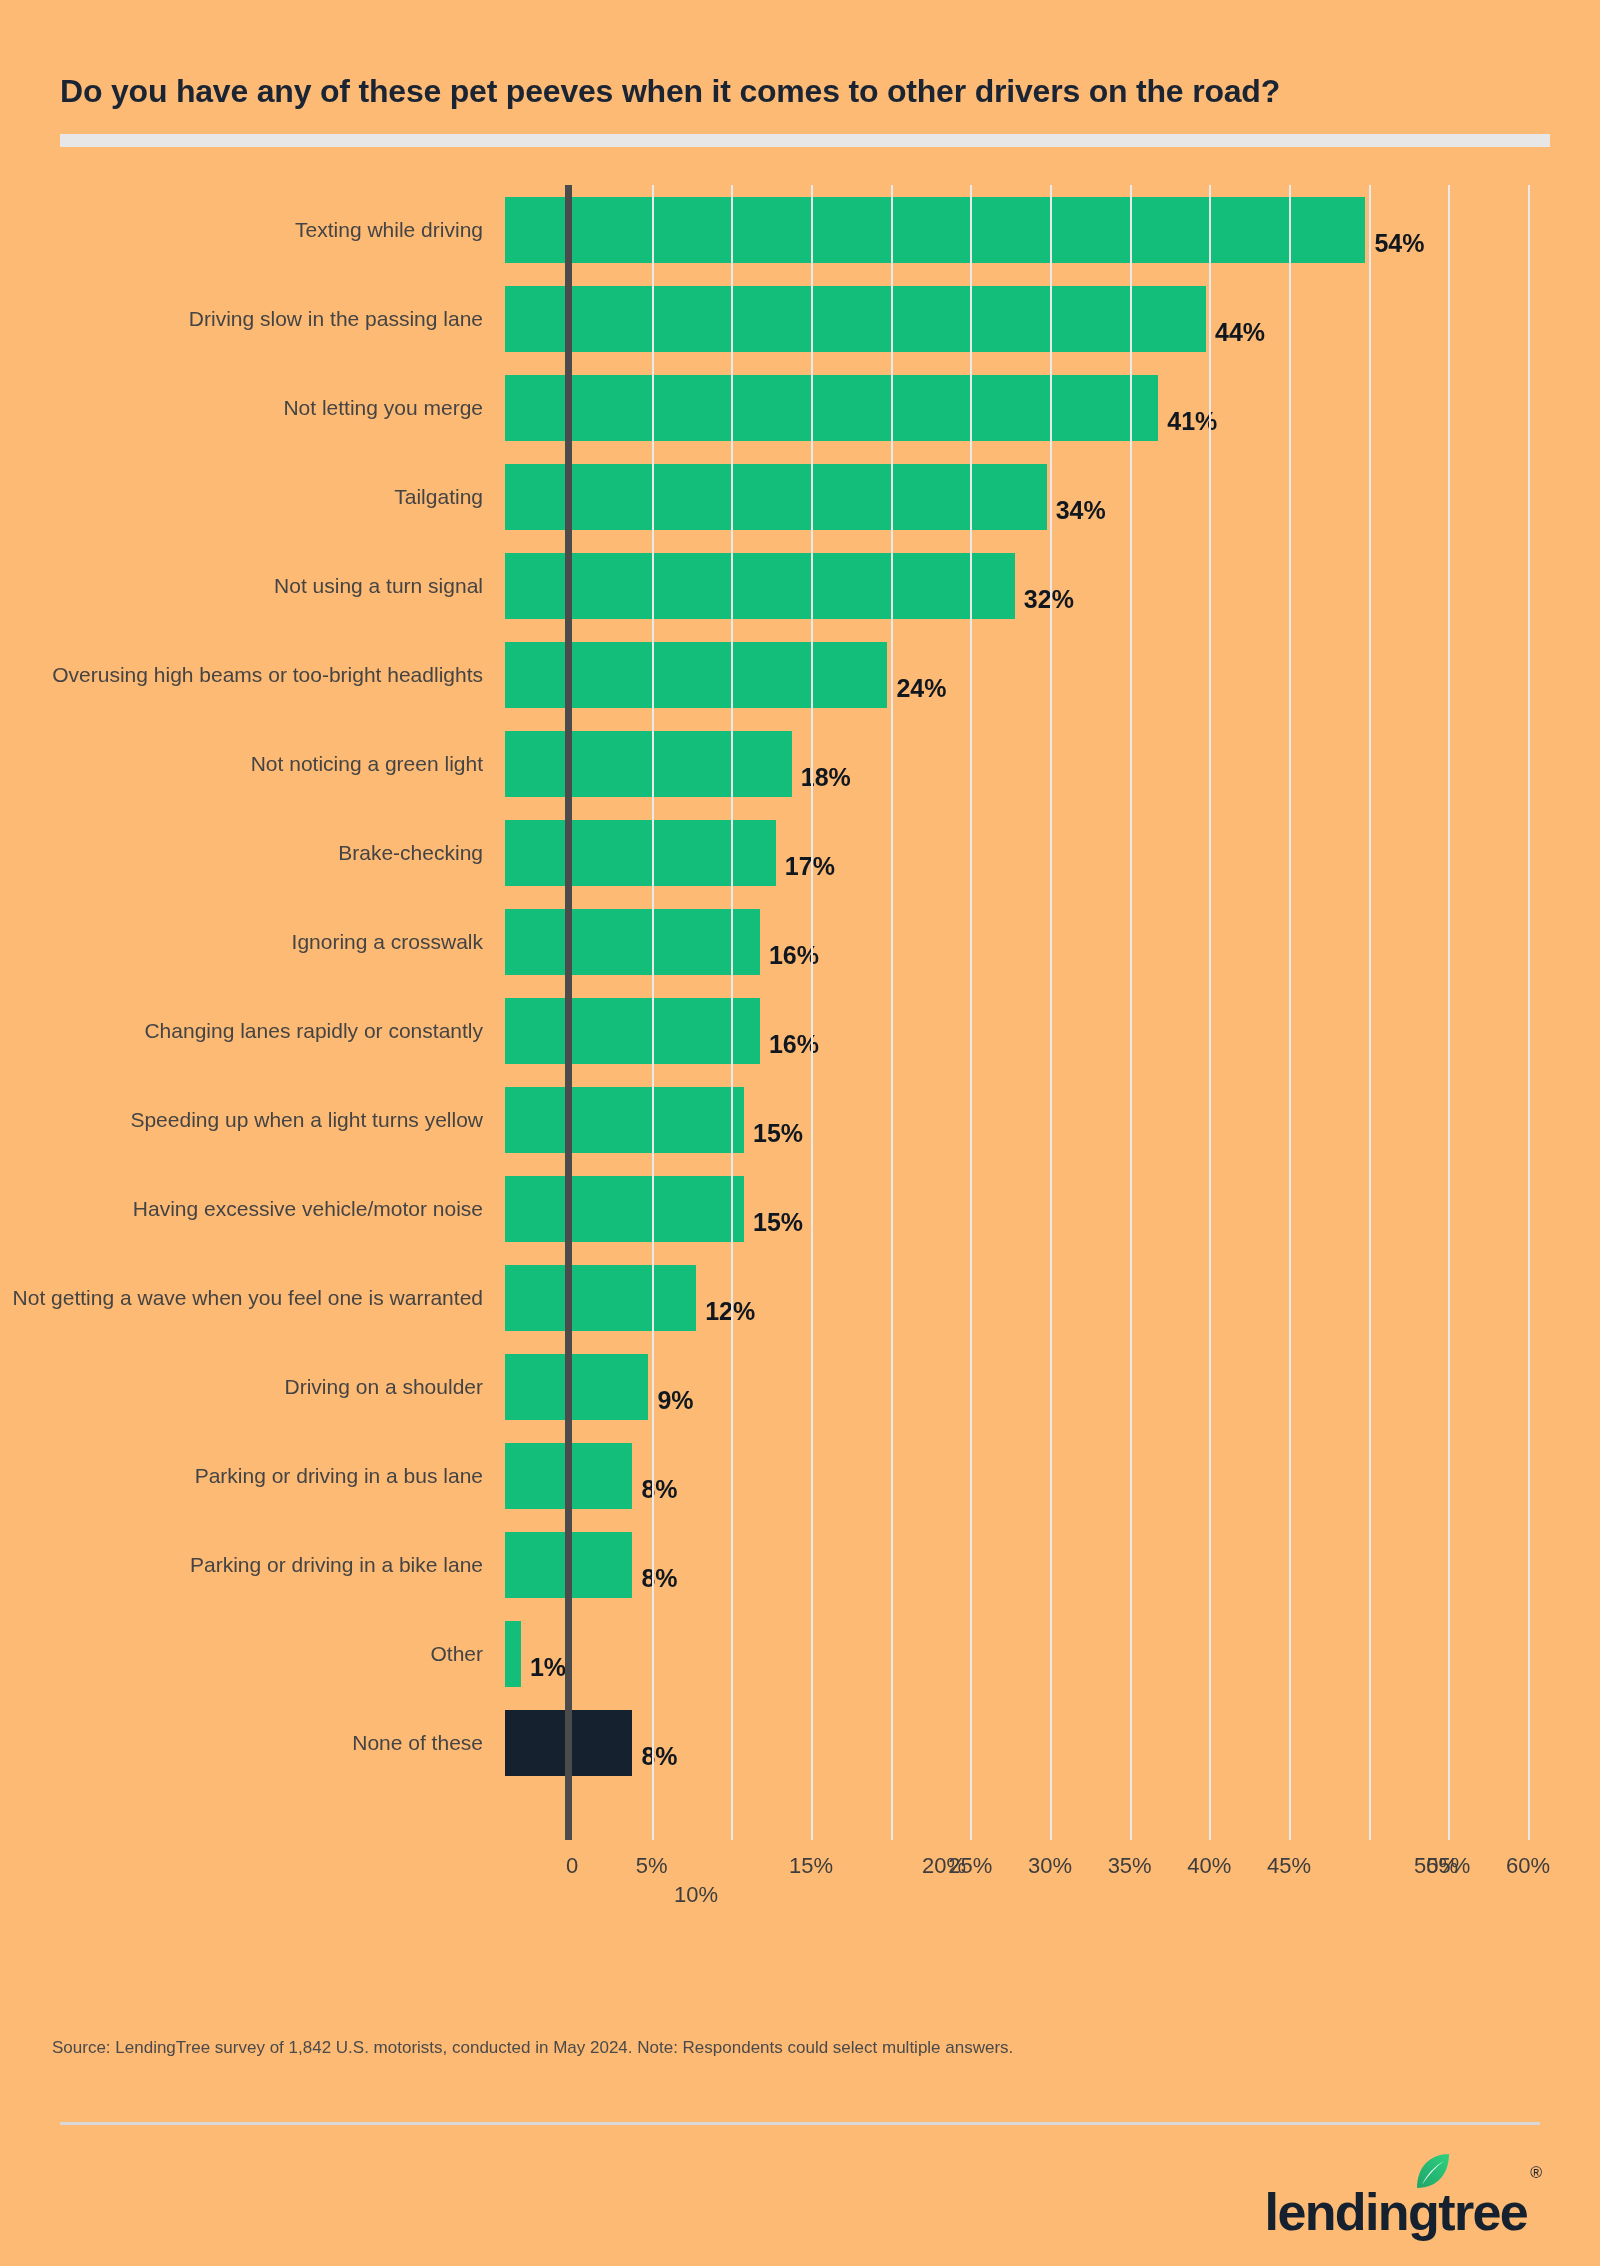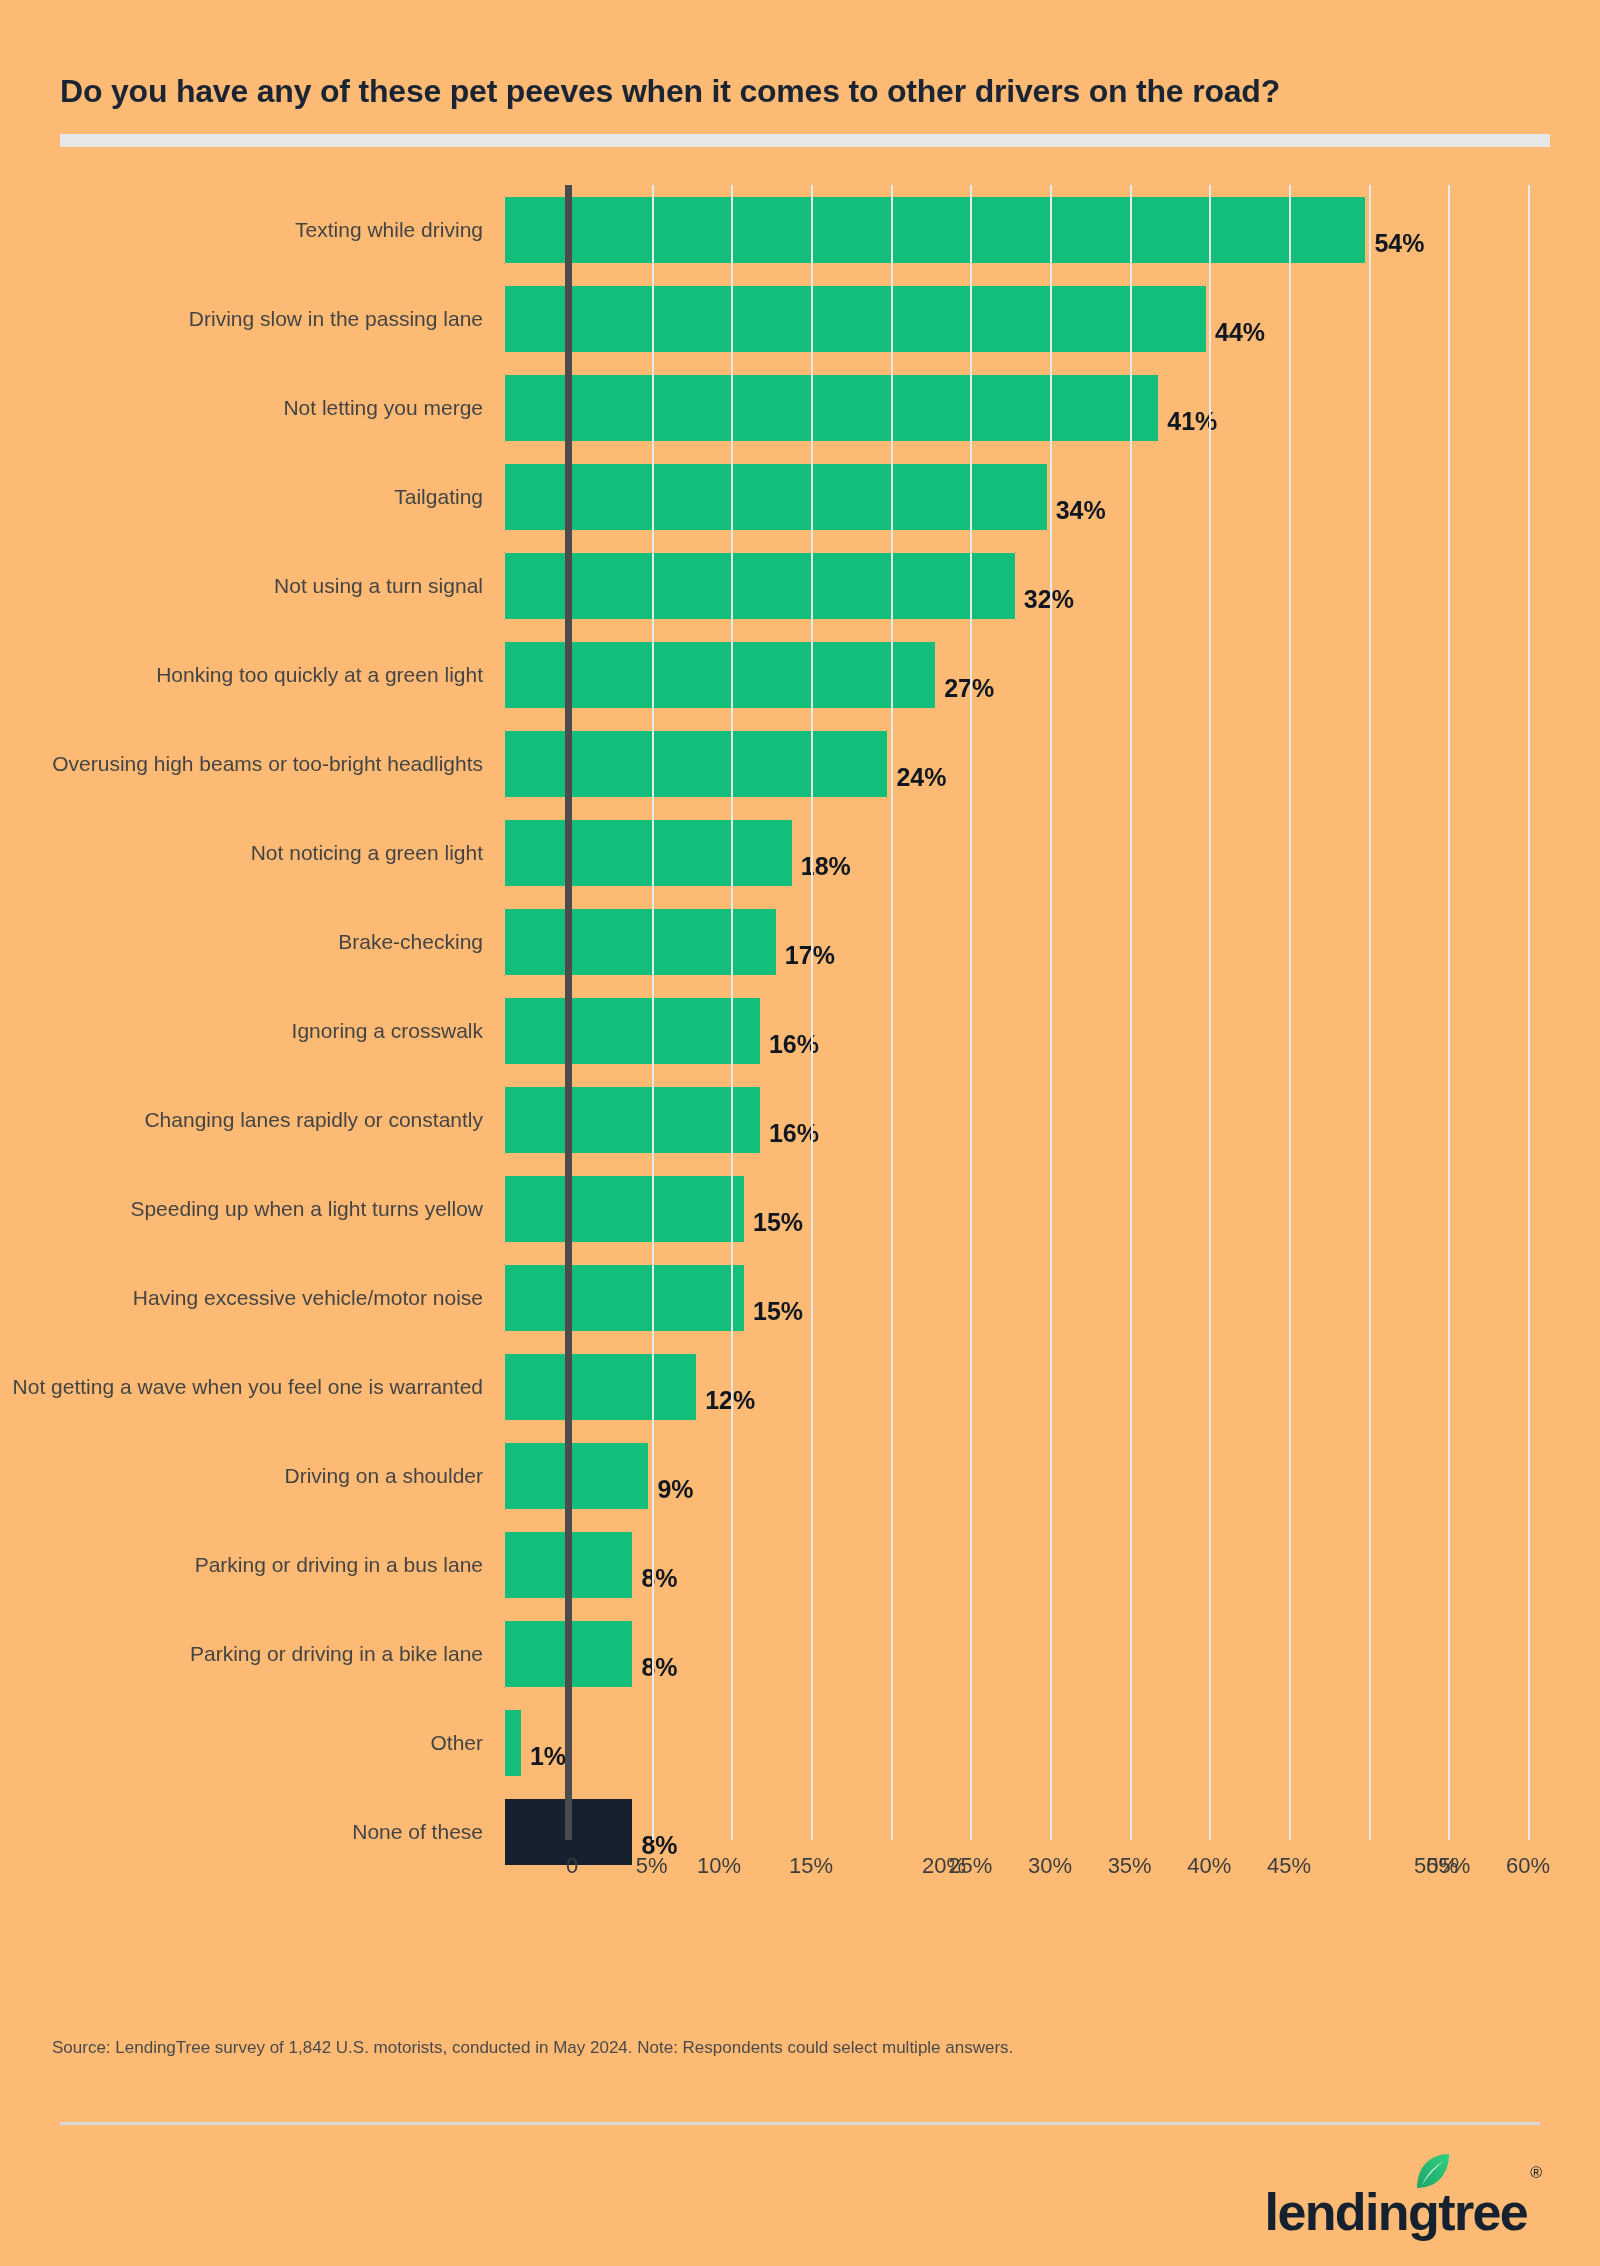--- a/index.html
+++ b/index.html
@@ -248,27 +248,20 @@
           </div>
         </div>
         <div class="row">
           <div class="row-label">Not using a turn signal</div>
           <div class="bar-zone">
             <div class="bar" style="width: 509.867px;"></div>
             <div class="bar-value">32%</div>
           </div>
         </div>
         <div class="row">
-          <div class="row-label">Honking too quickly at a green light</div>
-          <div class="bar-zone">
-            <div class="bar" style="width: 430.2px;"></div>
-            <div class="bar-value">27%</div>
-          </div>
-        </div>
-        <div class="row">
           <div class="row-label">Overusing high beams or too-bright headlights</div>
           <div class="bar-zone">
             <div class="bar" style="width: 382.4px;"></div>
             <div class="bar-value">24%</div>
           </div>
         </div>
         <div class="row">
           <div class="row-label">Not noticing a green light</div>
           <div class="bar-zone">
             <div class="bar" style="width: 286.8px;"></div>
@@ -349,21 +342,21 @@
           <div class="row-label">None of these</div>
           <div class="bar-zone">
             <div class="bar dark" style="width: 127.467px;"></div>
             <div class="bar-value">8%</div>
           </div>
         </div>
       </div>
     <div class="xaxis" id="xaxis">
         <div class="xtick" style="left: 572px;">0</div>
         <div class="xtick" style="left: 651.667px;">5%</div>
-        <div class="xtick" style="left: 719px;">10%</div>
+        <div class="xtick" style="left: 696px; margin-top: 29px;">10%</div>
         <div class="xtick" style="left: 811px;">15%</div>
         <div class="xtick" style="left: 909px; margin-left: 35px;">20%</div>
         <div class="xtick" style="left: 970.333px;">25%</div>
         <div class="xtick" style="left: 1050px;">30%</div>
         <div class="xtick" style="left: 1129.67px;">35%</div>
         <div class="xtick" style="left: 1209.33px;">40%</div>
         <div class="xtick" style="left: 1289px;">45%</div>
         <div class="xtick" style="left: 1436px;">50%</div>
         <div class="xtick" style="left: 1448.33px;">55%</div>
         <div class="xtick" style="left: 1528px;">60%</div>

